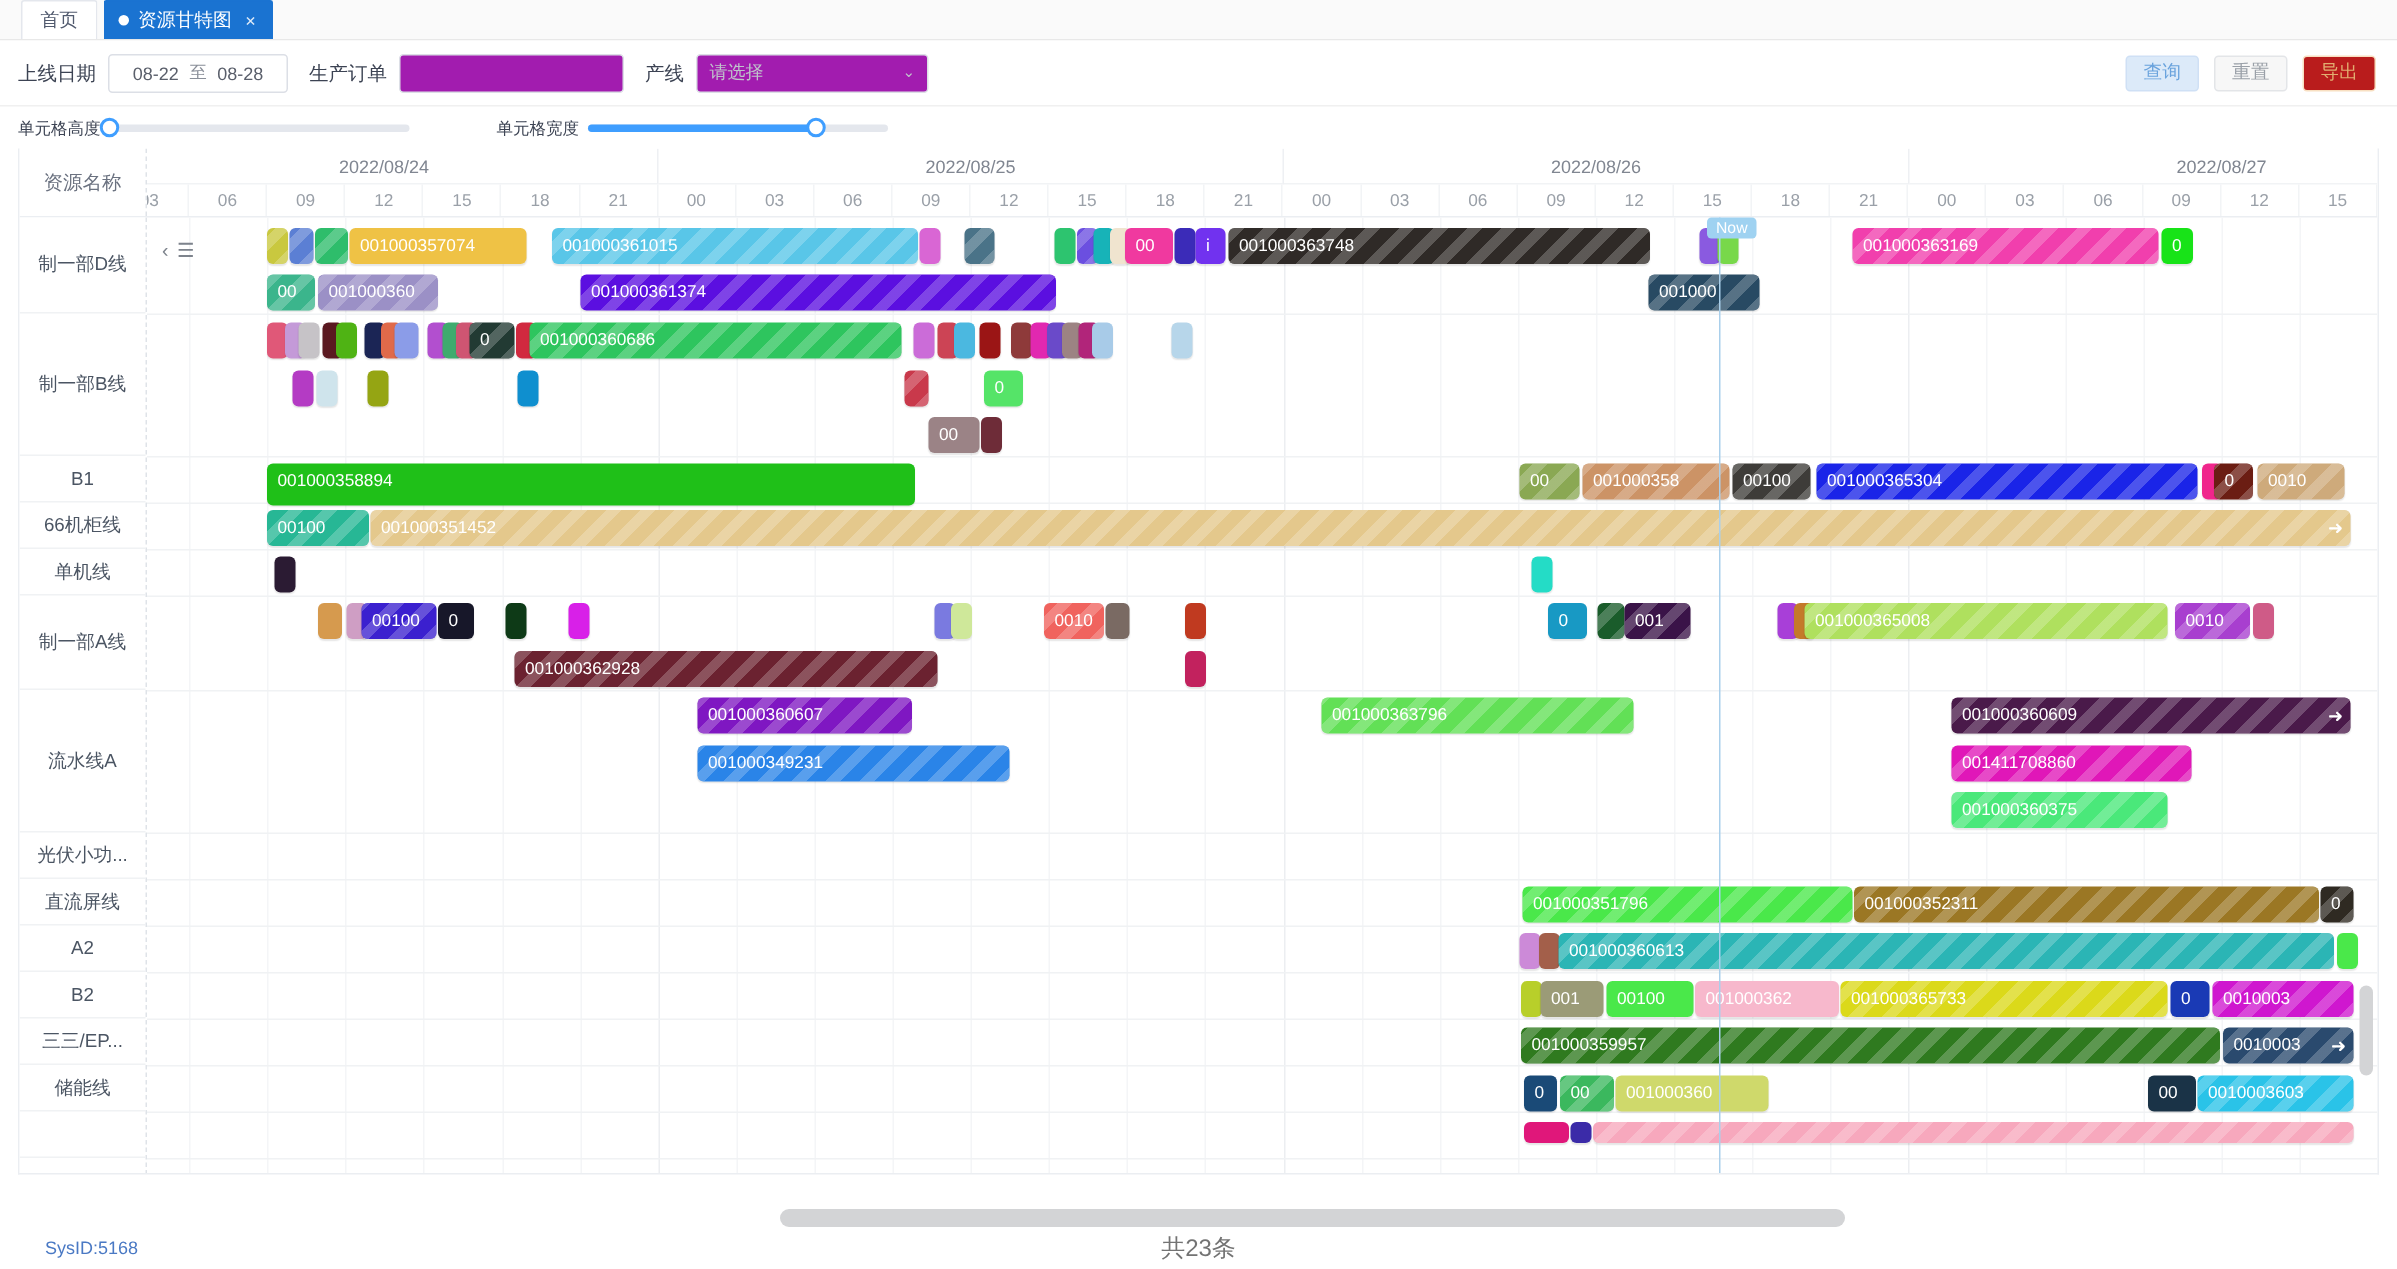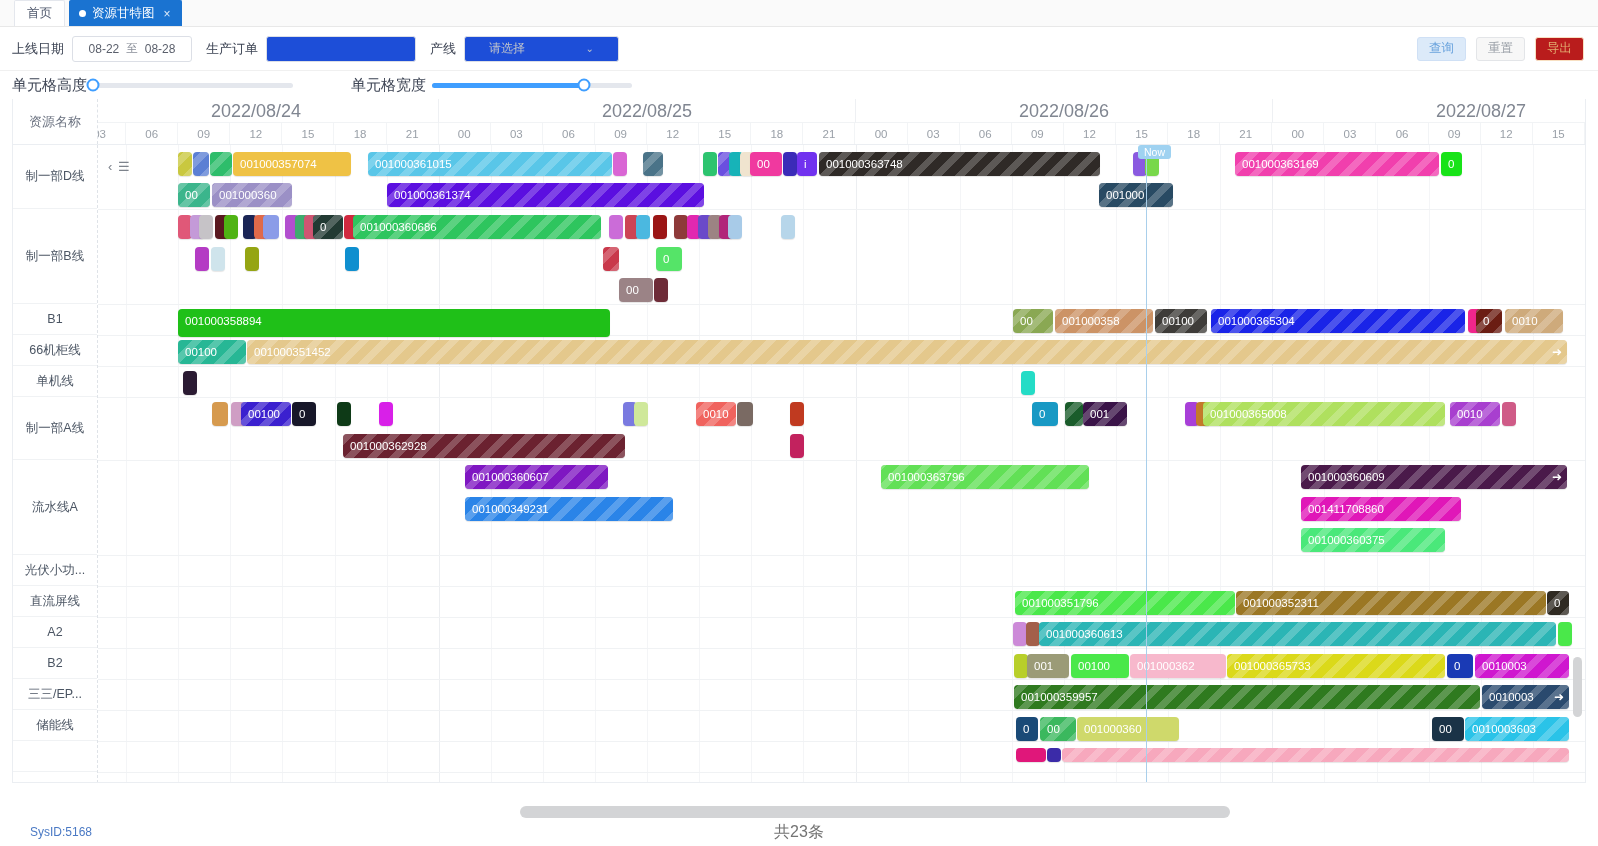--- a/index.html
+++ b/index.html
@@ -40,40 +40,40 @@
     border-bottom:1px solid #f0f0f0; background:#fff; position:relative;
   }
   .flabel{ font-size:13px; color:#3c4353; margin-right:8px; white-space:nowrap; }
   .daterange{
     width:120px; height:26px; border:1px solid #dcdfe6; border-radius:3px;
     display:flex; align-items:center; justify-content:center;
     font-size:12px; color:#5a5f6b; background:#fff; gap:7px;
   }
   .daterange .sep{ color:#8a8f99; font-size:11.5px; }
   .inp{
-    height:26px; border:1px solid #dcdfe6; border-radius:3px; background:#1d4ed8;
-    font-size:12px; color:#606266; padding:0 24px; display:flex; align-items:center;gap:16px;
+    height:26px; border:1px solid #dcdfe6; border-radius:3px; background:#a21caf;
+    font-size:12px; color:#606266; padding:0 8px; display:flex; align-items:center;gap:16px;
   }
   .inp.order{ width:150px; margin-right:14px; }
   .inp.line{ width:155px; justify-content:space-between; color:#bfc3cb; }
   .inp.line .chev{ color:#c0c4cc; font-size:10px; }
   .btns{ position:absolute; right:14px; display:flex; gap:10px; }
   .btn{
     height:24px; min-width:48px; padding:0 11px; border-radius:3px;
     font-size:12.5px; display:flex; align-items:center; justify-content:center;
   }
   .btn.query{ background:#dceaf9; color:#6aa3dd; border:1px solid #cfe0f5; }
   .btn.reset{ background:#f7f7f7; color:#9aa0a8; border:1px solid #e3e5e8; }
   .btn.export{ background:#b91c1c; color:#e2ad70; border:1px solid #f8e0c2; }
 
   
   .sliderbar{
     height:28px; display:flex; align-items:center; padding:0 12px; background:#fff;
   }
-  .slabel{ font-size:15px; color:#3c4353; margin-right:6px; }
+  .slabel{ font-size:11px; color:#3c4353; margin-right:6px; }
   .slider{ width:200px; height:5px; border-radius:3px; background:#e4e7ed; position:relative; }
   .slider .fill{ position:absolute; left:0; top:0; bottom:0; border-radius:3px; background:#3f9eff; }
   .slider .knob{
     position:absolute; top:50%; width:13px; height:13px; border-radius:50%;
     background:#fff; border:2px solid #3f9eff; transform:translate(-50%,-50%);
   }
   .sgap{ width:58px; }
 
   
   .gantt{
@@ -85,21 +85,21 @@
     background:#fff;
   }
   .corner{
     width:85px; min-width:85px; border-right:1px dashed #dfe3e8;
     display:flex; align-items:center; justify-content:center;
     font-size:13px; color:#6b7280;
   }
   .hdr-scroll{ position:relative; flex:1; overflow:hidden; }
   .daycell{
     position:absolute; top:0; height:24px; line-height:24px; text-align:center;
-    font-size:18px; color:#808691; border-right:1px solid #eef0f3;
+    font-size:12px; color:#808691; border-right:1px solid #eef0f3;
     border-bottom:1px solid #f1f3f5;
   }
   .hourcell{
     position:absolute; top:24px; height:22px; line-height:22px; text-align:center;
     font-size:11.5px; color:#9aa0a8; border-right:1px solid #f2f4f6;
   }
 
   .body{ position:relative; height:638px; }
   .rowlabels{
     position:absolute; left:0; top:0; width:85px; height:100%;

